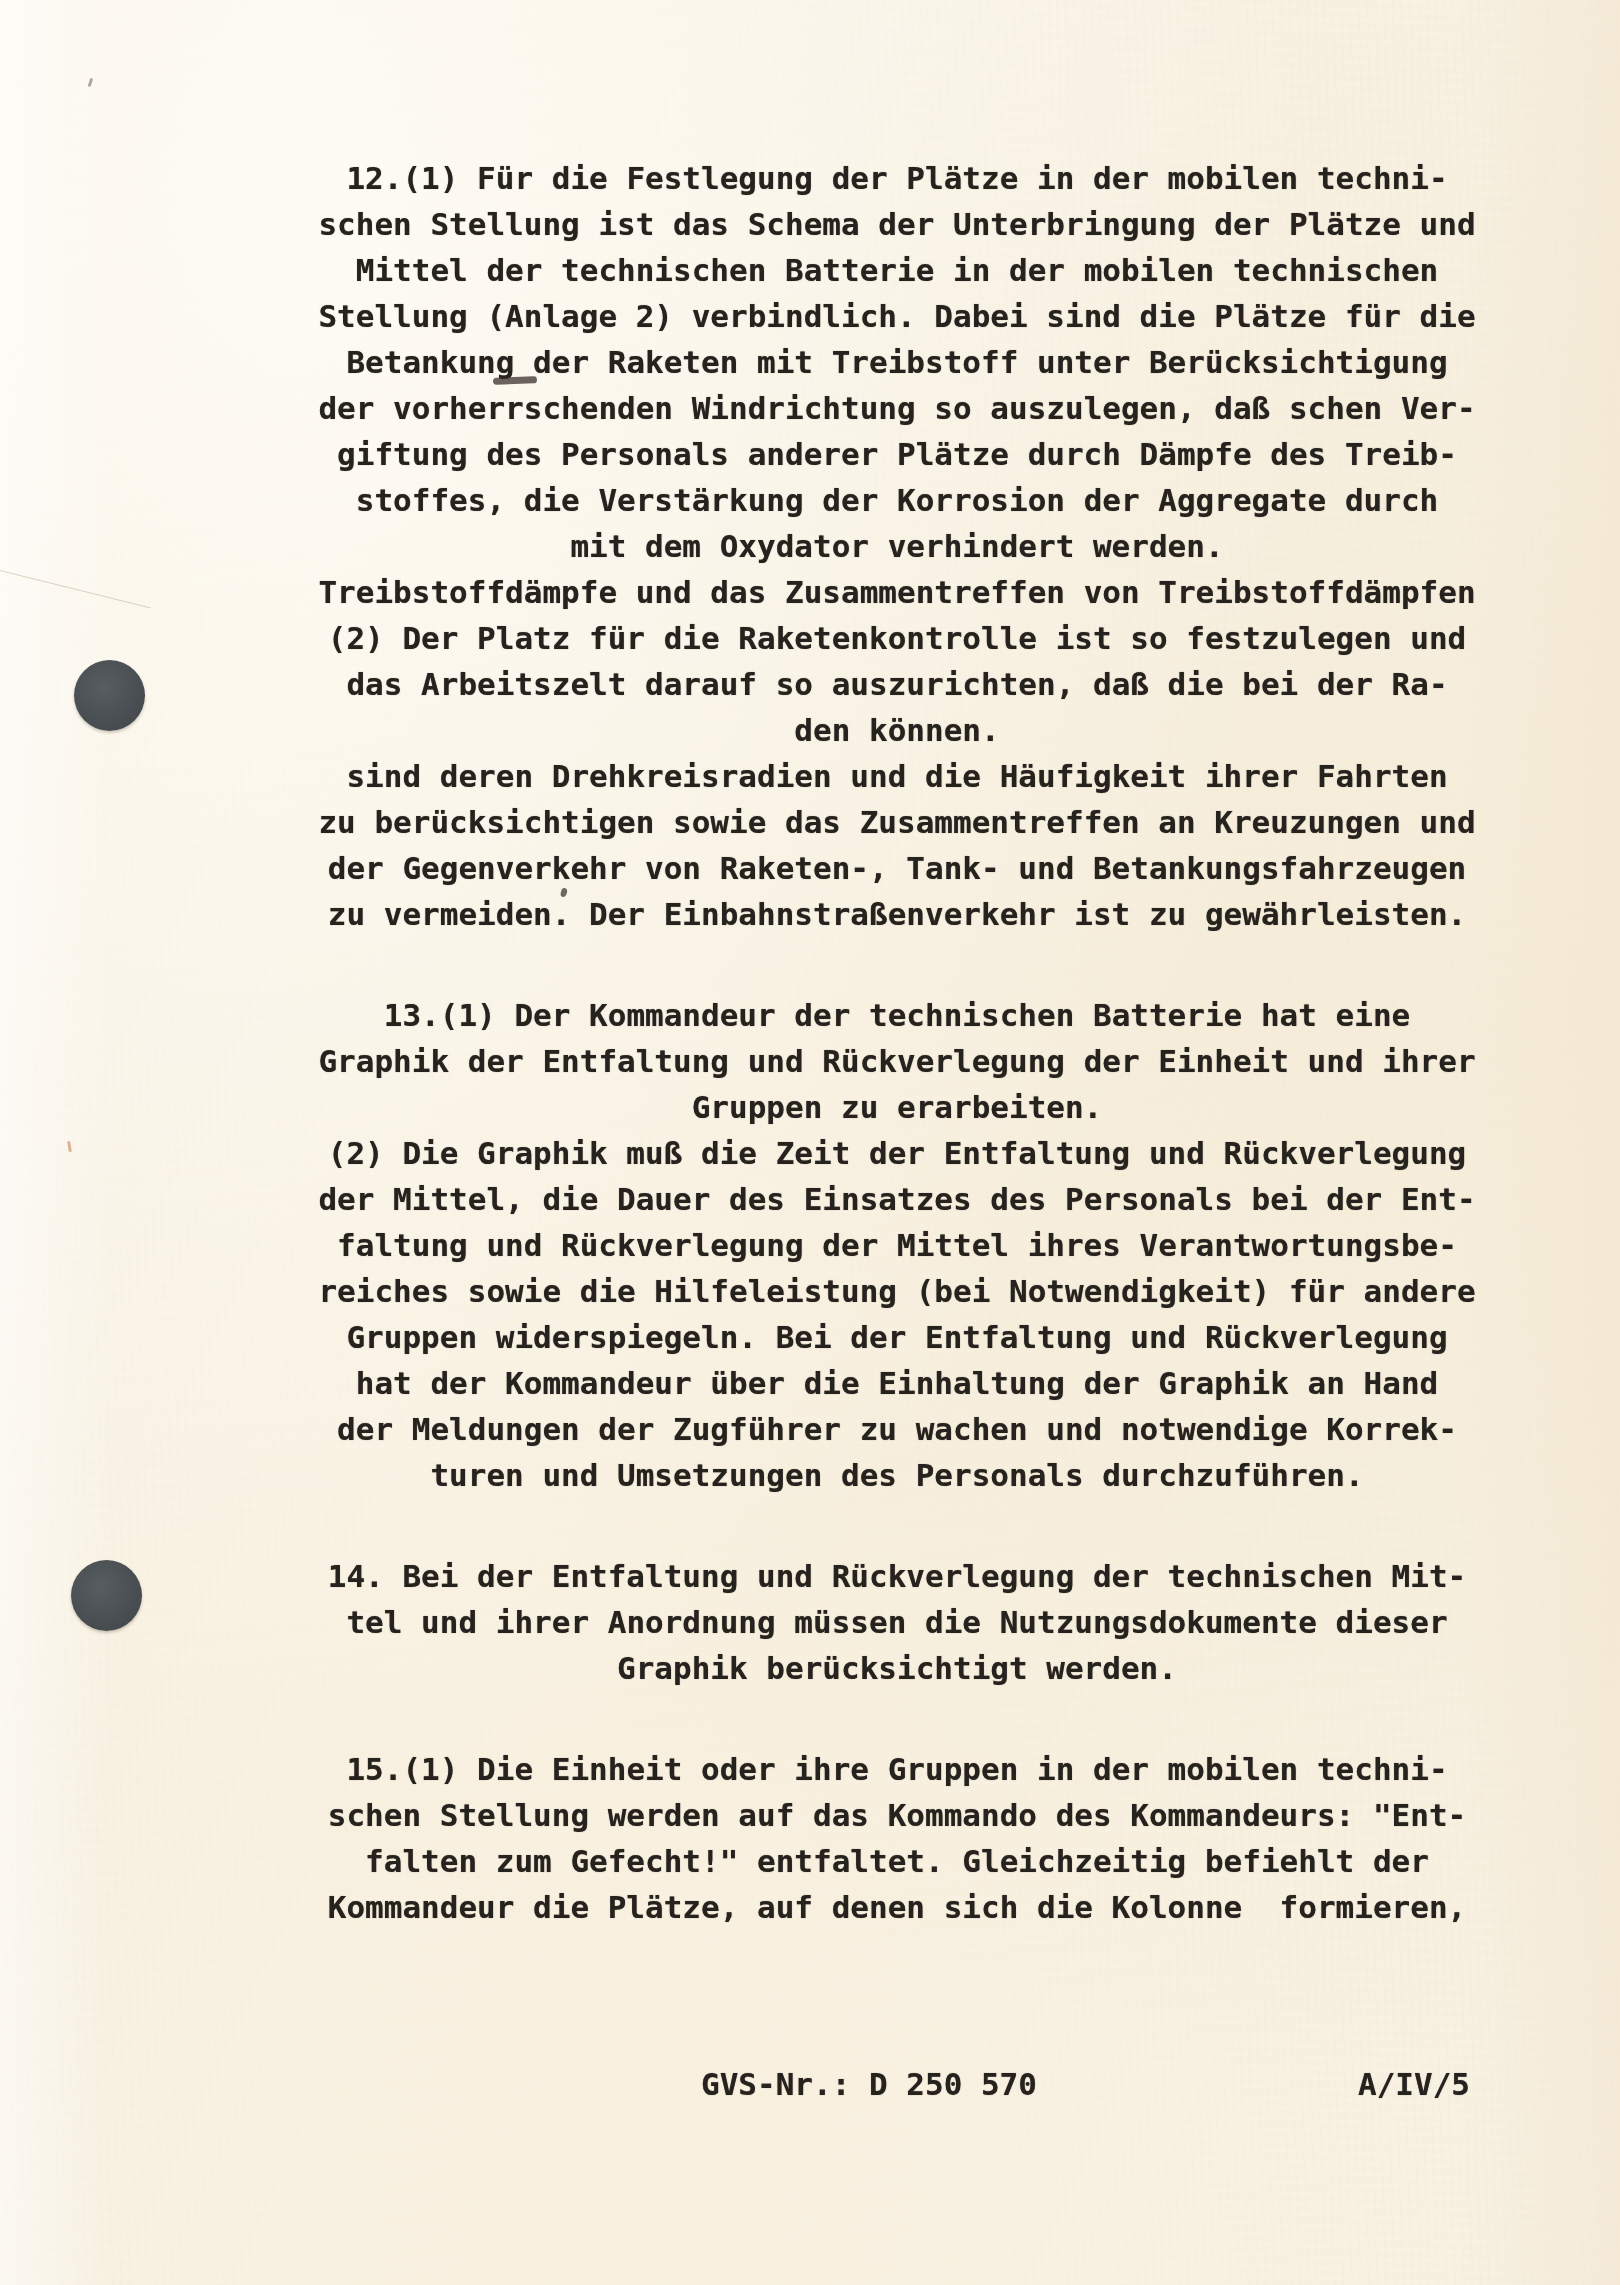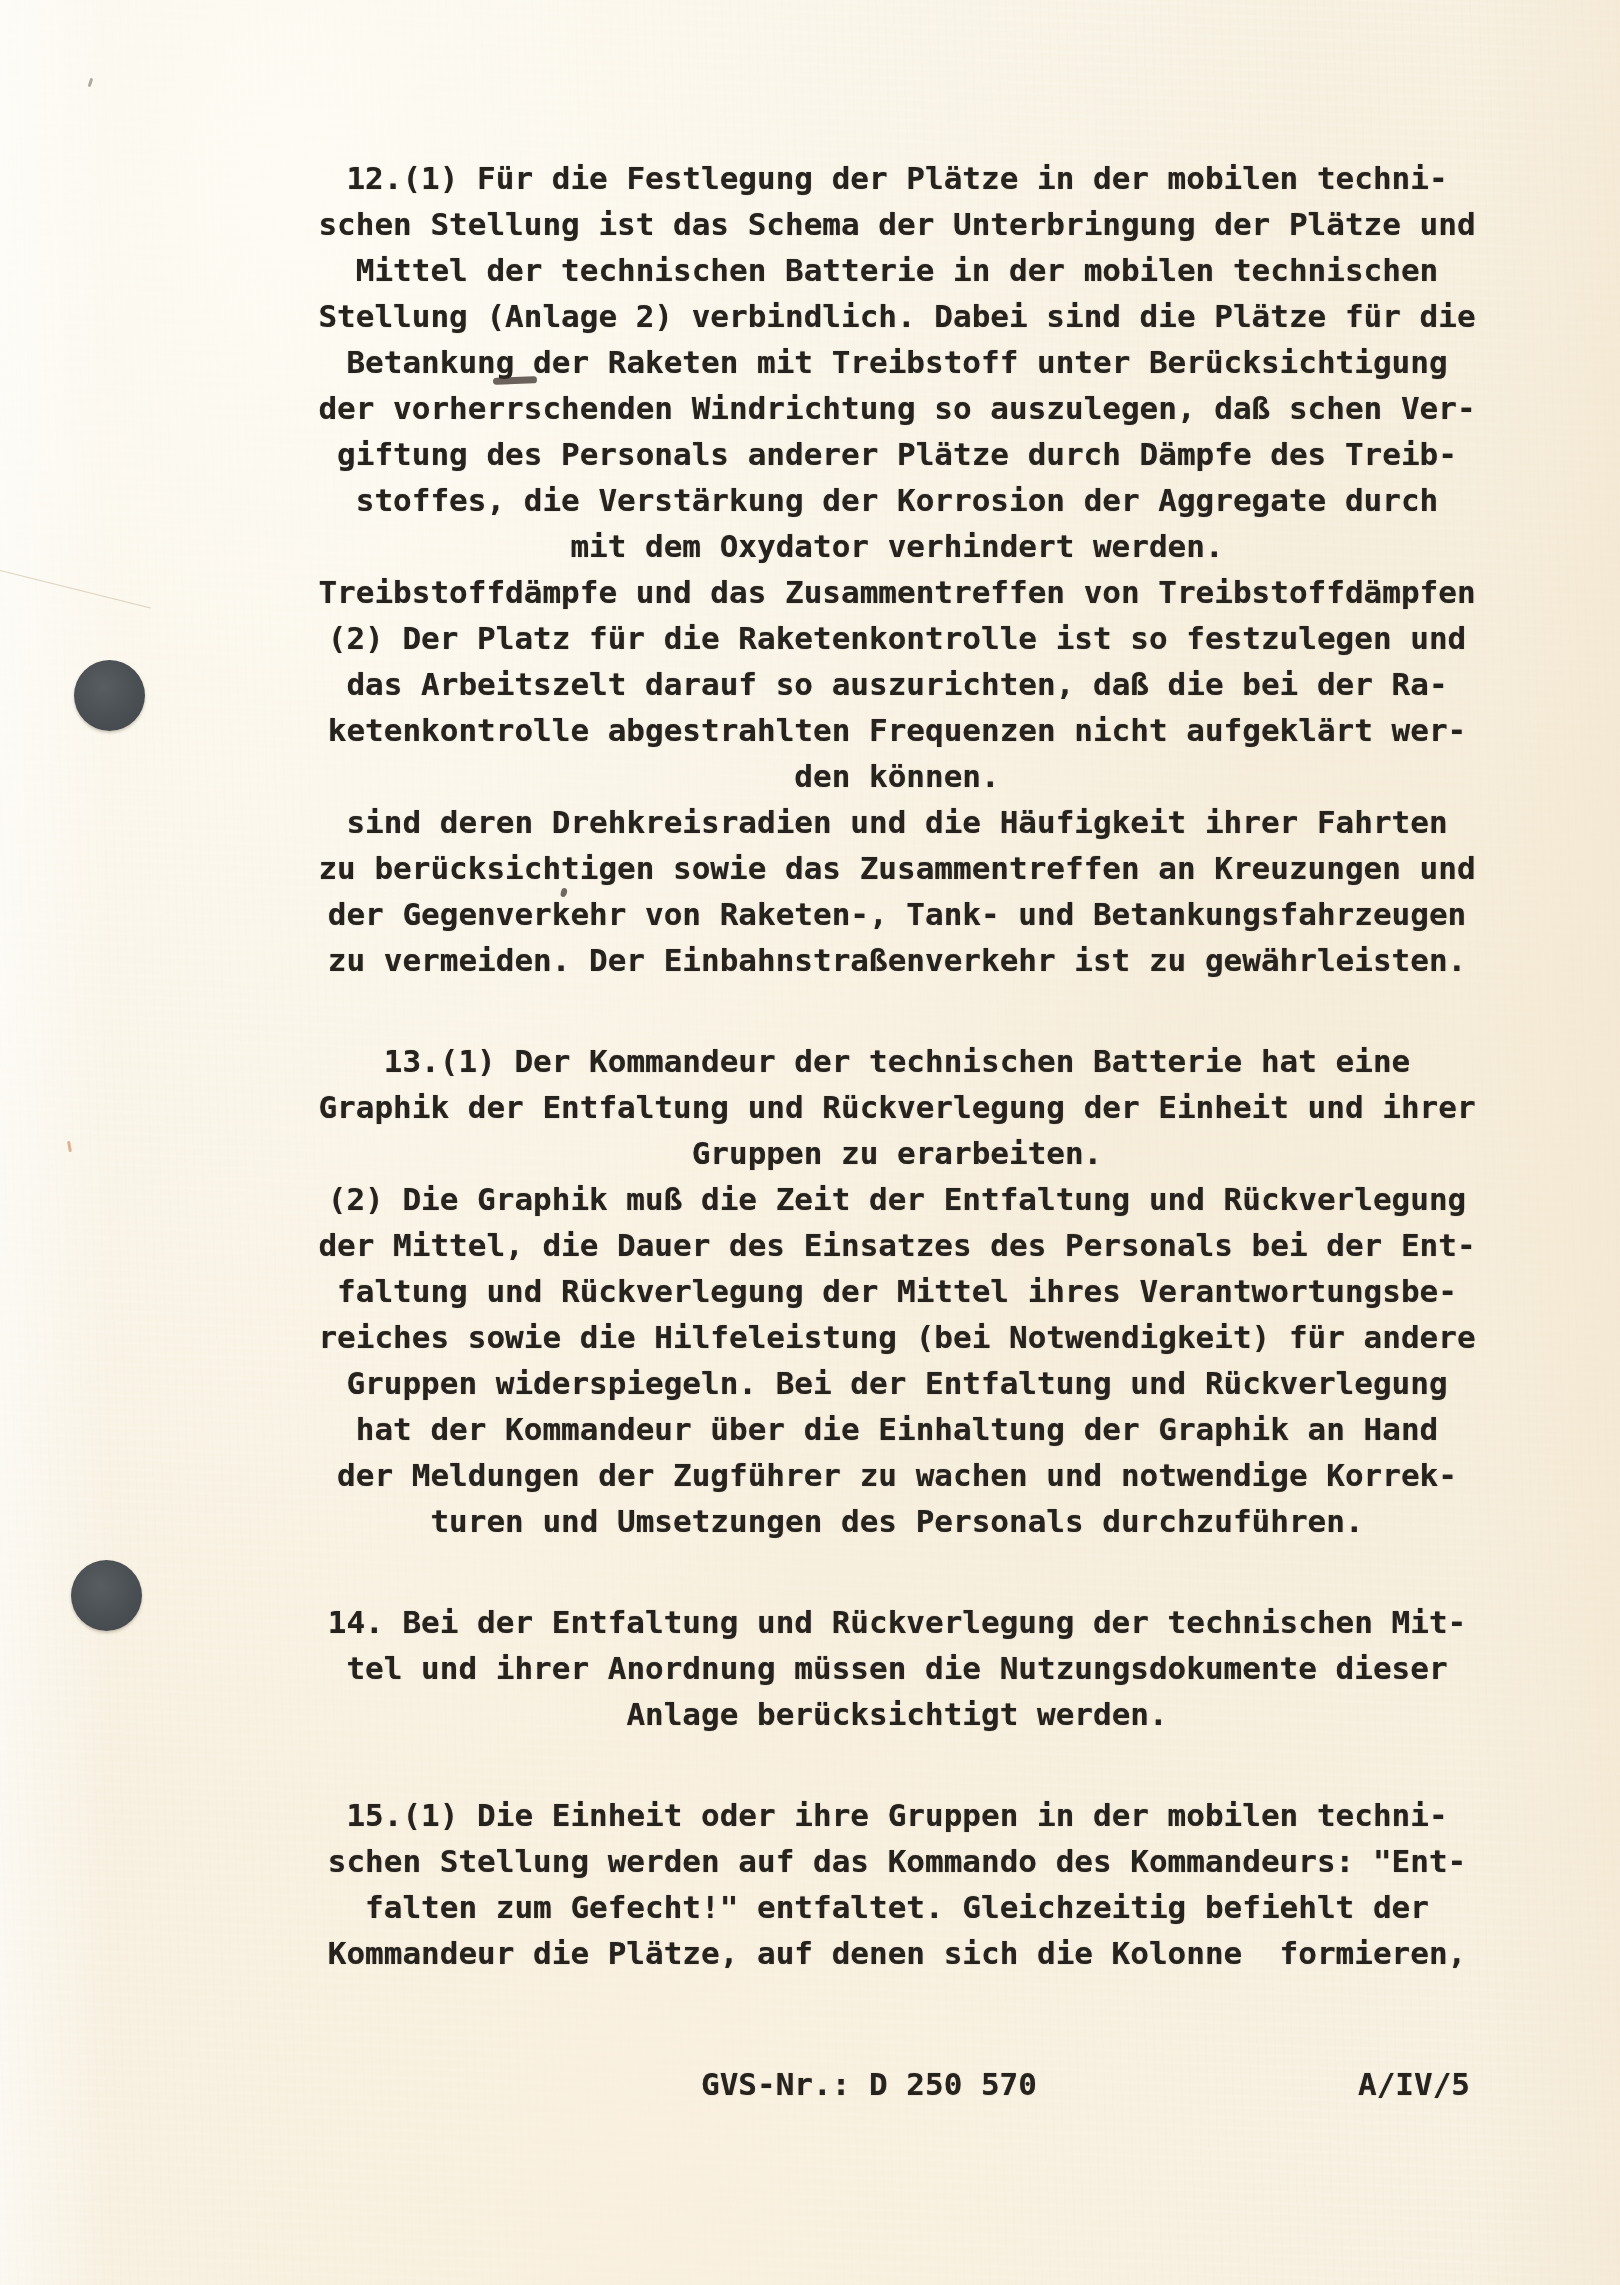--- a/index.html
+++ b/index.html
@@ -118,21 +118,20 @@
         <div class="line">Mittel der technischen Batterie in der mobilen technischen</div>
         <div class="line">Stellung (Anlage 2) verbindlich. Dabei sind die Plätze für die</div>
         <div class="line">Betankung der Raketen mit Treibstoff unter Berücksichtigung</div>
         <div class="line">der vorherrschenden Windrichtung so auszulegen, daß schen Ver-</div>
         <div class="line">giftung des Personals anderer Plätze durch Dämpfe des Treib-</div>
         <div class="line">stoffes, die Verstärkung der Korrosion der Aggregate durch</div>
         <div class="line">mit dem Oxydator verhindert werden.</div>
         <div class="line">Treibstoffdämpfe und das Zusammentreffen von Treibstoffdämpfen</div>
         <div class="line">(2) Der Platz für die Raketenkontrolle ist so festzulegen und</div>
         <div class="line">das Arbeitszelt darauf so auszurichten, daß die bei der Ra-</div>
-        <div class="line">ketenkontrolle abgestrahlten Frequenzen nicht aufgeklärt wer-</div>
         <div class="line">den können.</div>
         <div class="line">sind deren Drehkreisradien und die Häufigkeit ihrer Fahrten</div>
         <div class="line">zu berücksichtigen sowie das Zusammentreffen an Kreuzungen und</div>
         <div class="line">der Gegenverkehr von Raketen-, Tank- und Betankungsfahrzeugen</div>
         <div class="line">zu vermeiden. Der Einbahnstraßenverkehr ist zu gewährleisten.</div>
       </div>
     <div class="paragraph">
         <div class="line">13.(1) Der Kommandeur der technischen Batterie hat eine</div>
         <div class="line">Graphik der Entfaltung und Rückverlegung der Einheit und ihrer</div>
         <div class="line">Gruppen zu erarbeiten.</div>
@@ -141,21 +140,21 @@
         <div class="line">faltung und Rückverlegung der Mittel ihres Verantwortungsbe-</div>
         <div class="line">reiches sowie die Hilfeleistung (bei Notwendigkeit) für andere</div>
         <div class="line">Gruppen widerspiegeln. Bei der Entfaltung und Rückverlegung</div>
         <div class="line">hat der Kommandeur über die Einhaltung der Graphik an Hand</div>
         <div class="line">der Meldungen der Zugführer zu wachen und notwendige Korrek-</div>
         <div class="line">turen und Umsetzungen des Personals durchzuführen.</div>
       </div>
     <div class="paragraph">
         <div class="line">14. Bei der Entfaltung und Rückverlegung der technischen Mit-</div>
         <div class="line">tel und ihrer Anordnung müssen die Nutzungsdokumente dieser</div>
-        <div class="line">Anlage berücksichtigt werden.</div>
+        <div class="line">Graphik berücksichtigt werden.</div>
       </div>
     <div class="paragraph">
         <div class="line">15.(1) Die Einheit oder ihre Gruppen in der mobilen techni-</div>
         <div class="line">schen Stellung werden auf das Kommando des Kommandeurs: "Ent-</div>
         <div class="line">falten zum Gefecht!" entfaltet. Gleichzeitig befiehlt der</div>
         <div class="line">Kommandeur die Plätze, auf denen sich die Kolonne  formieren,</div>
       </div>
   </div>
 
   <div class="footer">

